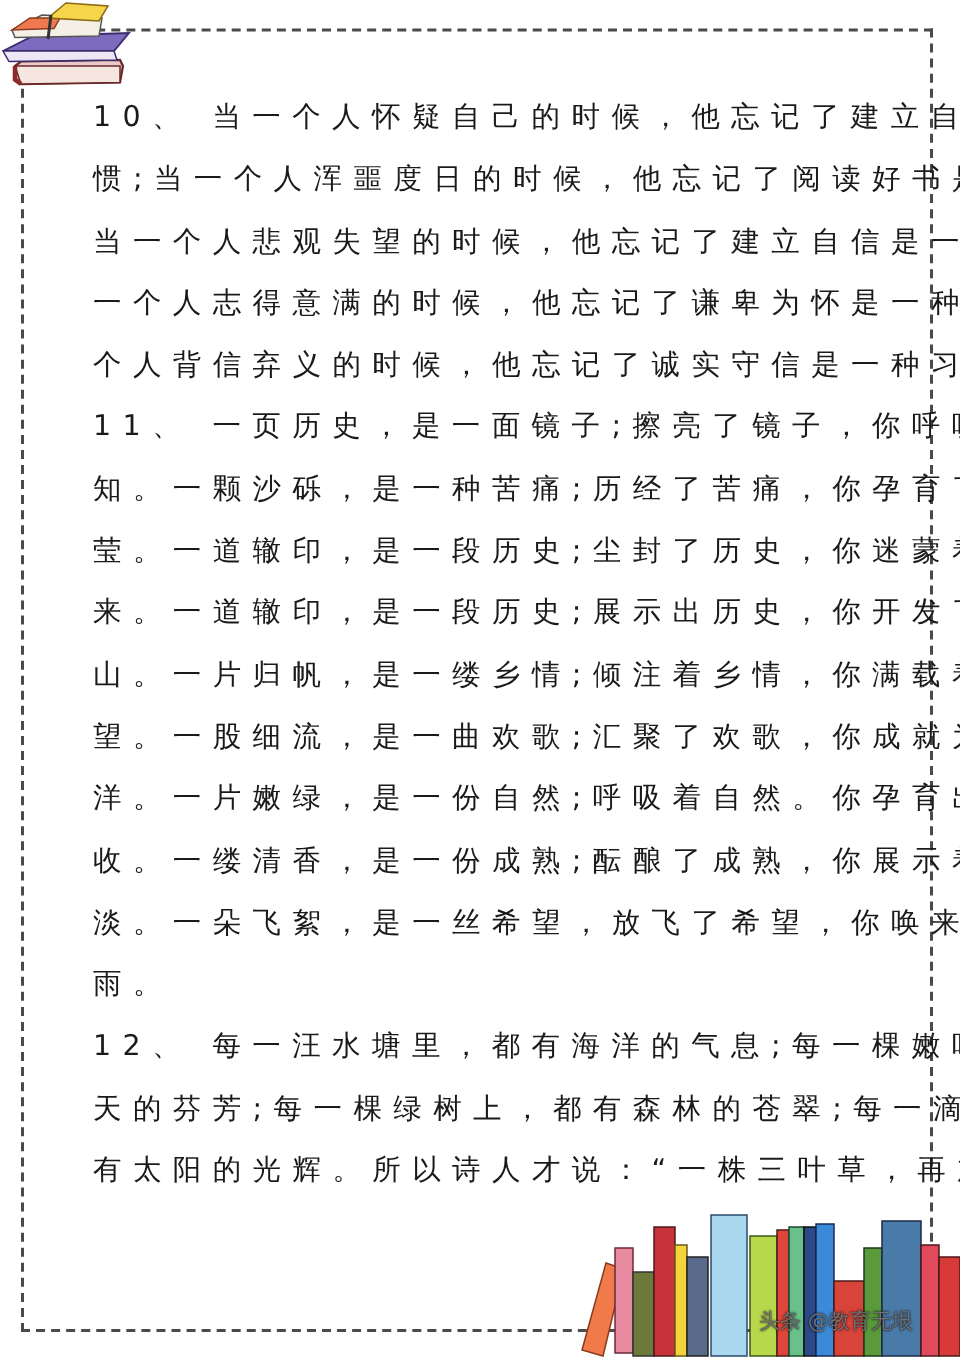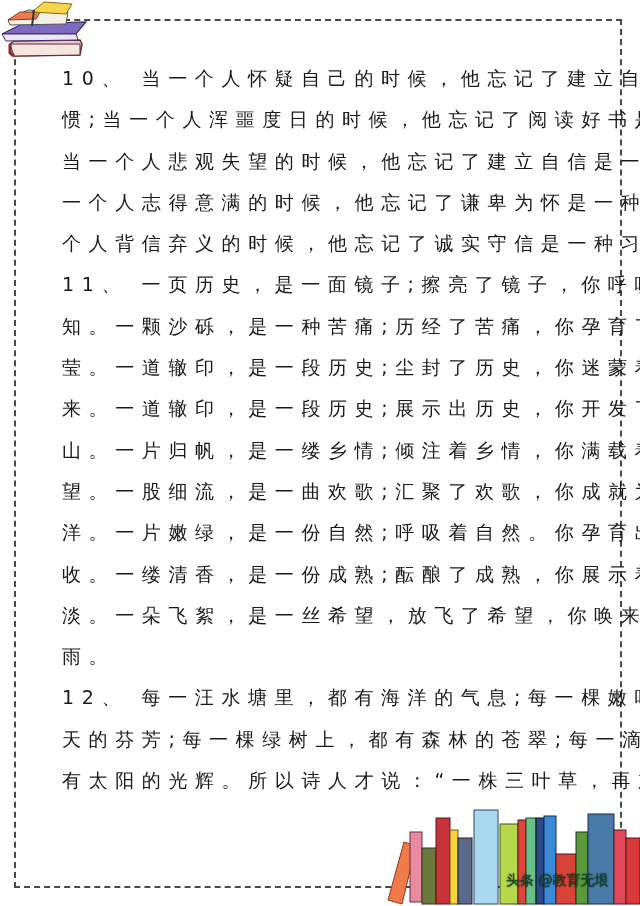--- a/index.html
+++ b/index.html
@@ -11,21 +11,21 @@
     }
     .content {
       position: absolute; left: 62px; top: 58px; width: 520px;
       color: #1a1a1a; font-size: 19px; line-height: 41.3px;
     }
     .line { white-space: nowrap; letter-spacing: 7.6px; height: 41.3px; }
     .line.last { letter-spacing: 7.6px; }
     .books-top { position: absolute; left: 0; top: 0; width: 100px; height: 60px; }
     .books-bottom { position: absolute; left: 384px; top: 808px; width: 256px; height: 98px; }
     .watermark {
-      position: absolute; left: 506px; top: 872px; color: #14532d; font-size: 14px;
+      position: absolute; left: 506px; top: 872px; color: #737373; font-size: 14px;
       text-shadow: 0 0 2px rgba(0,0,0,0.6), 0 0 1px rgba(0,0,0,0.8);
       white-space: nowrap;
     }
   </style>
 </head>
 <body>
 
 <div class="frame"></div>
 
 <svg class="books-top" viewBox="0 0 100 60">

